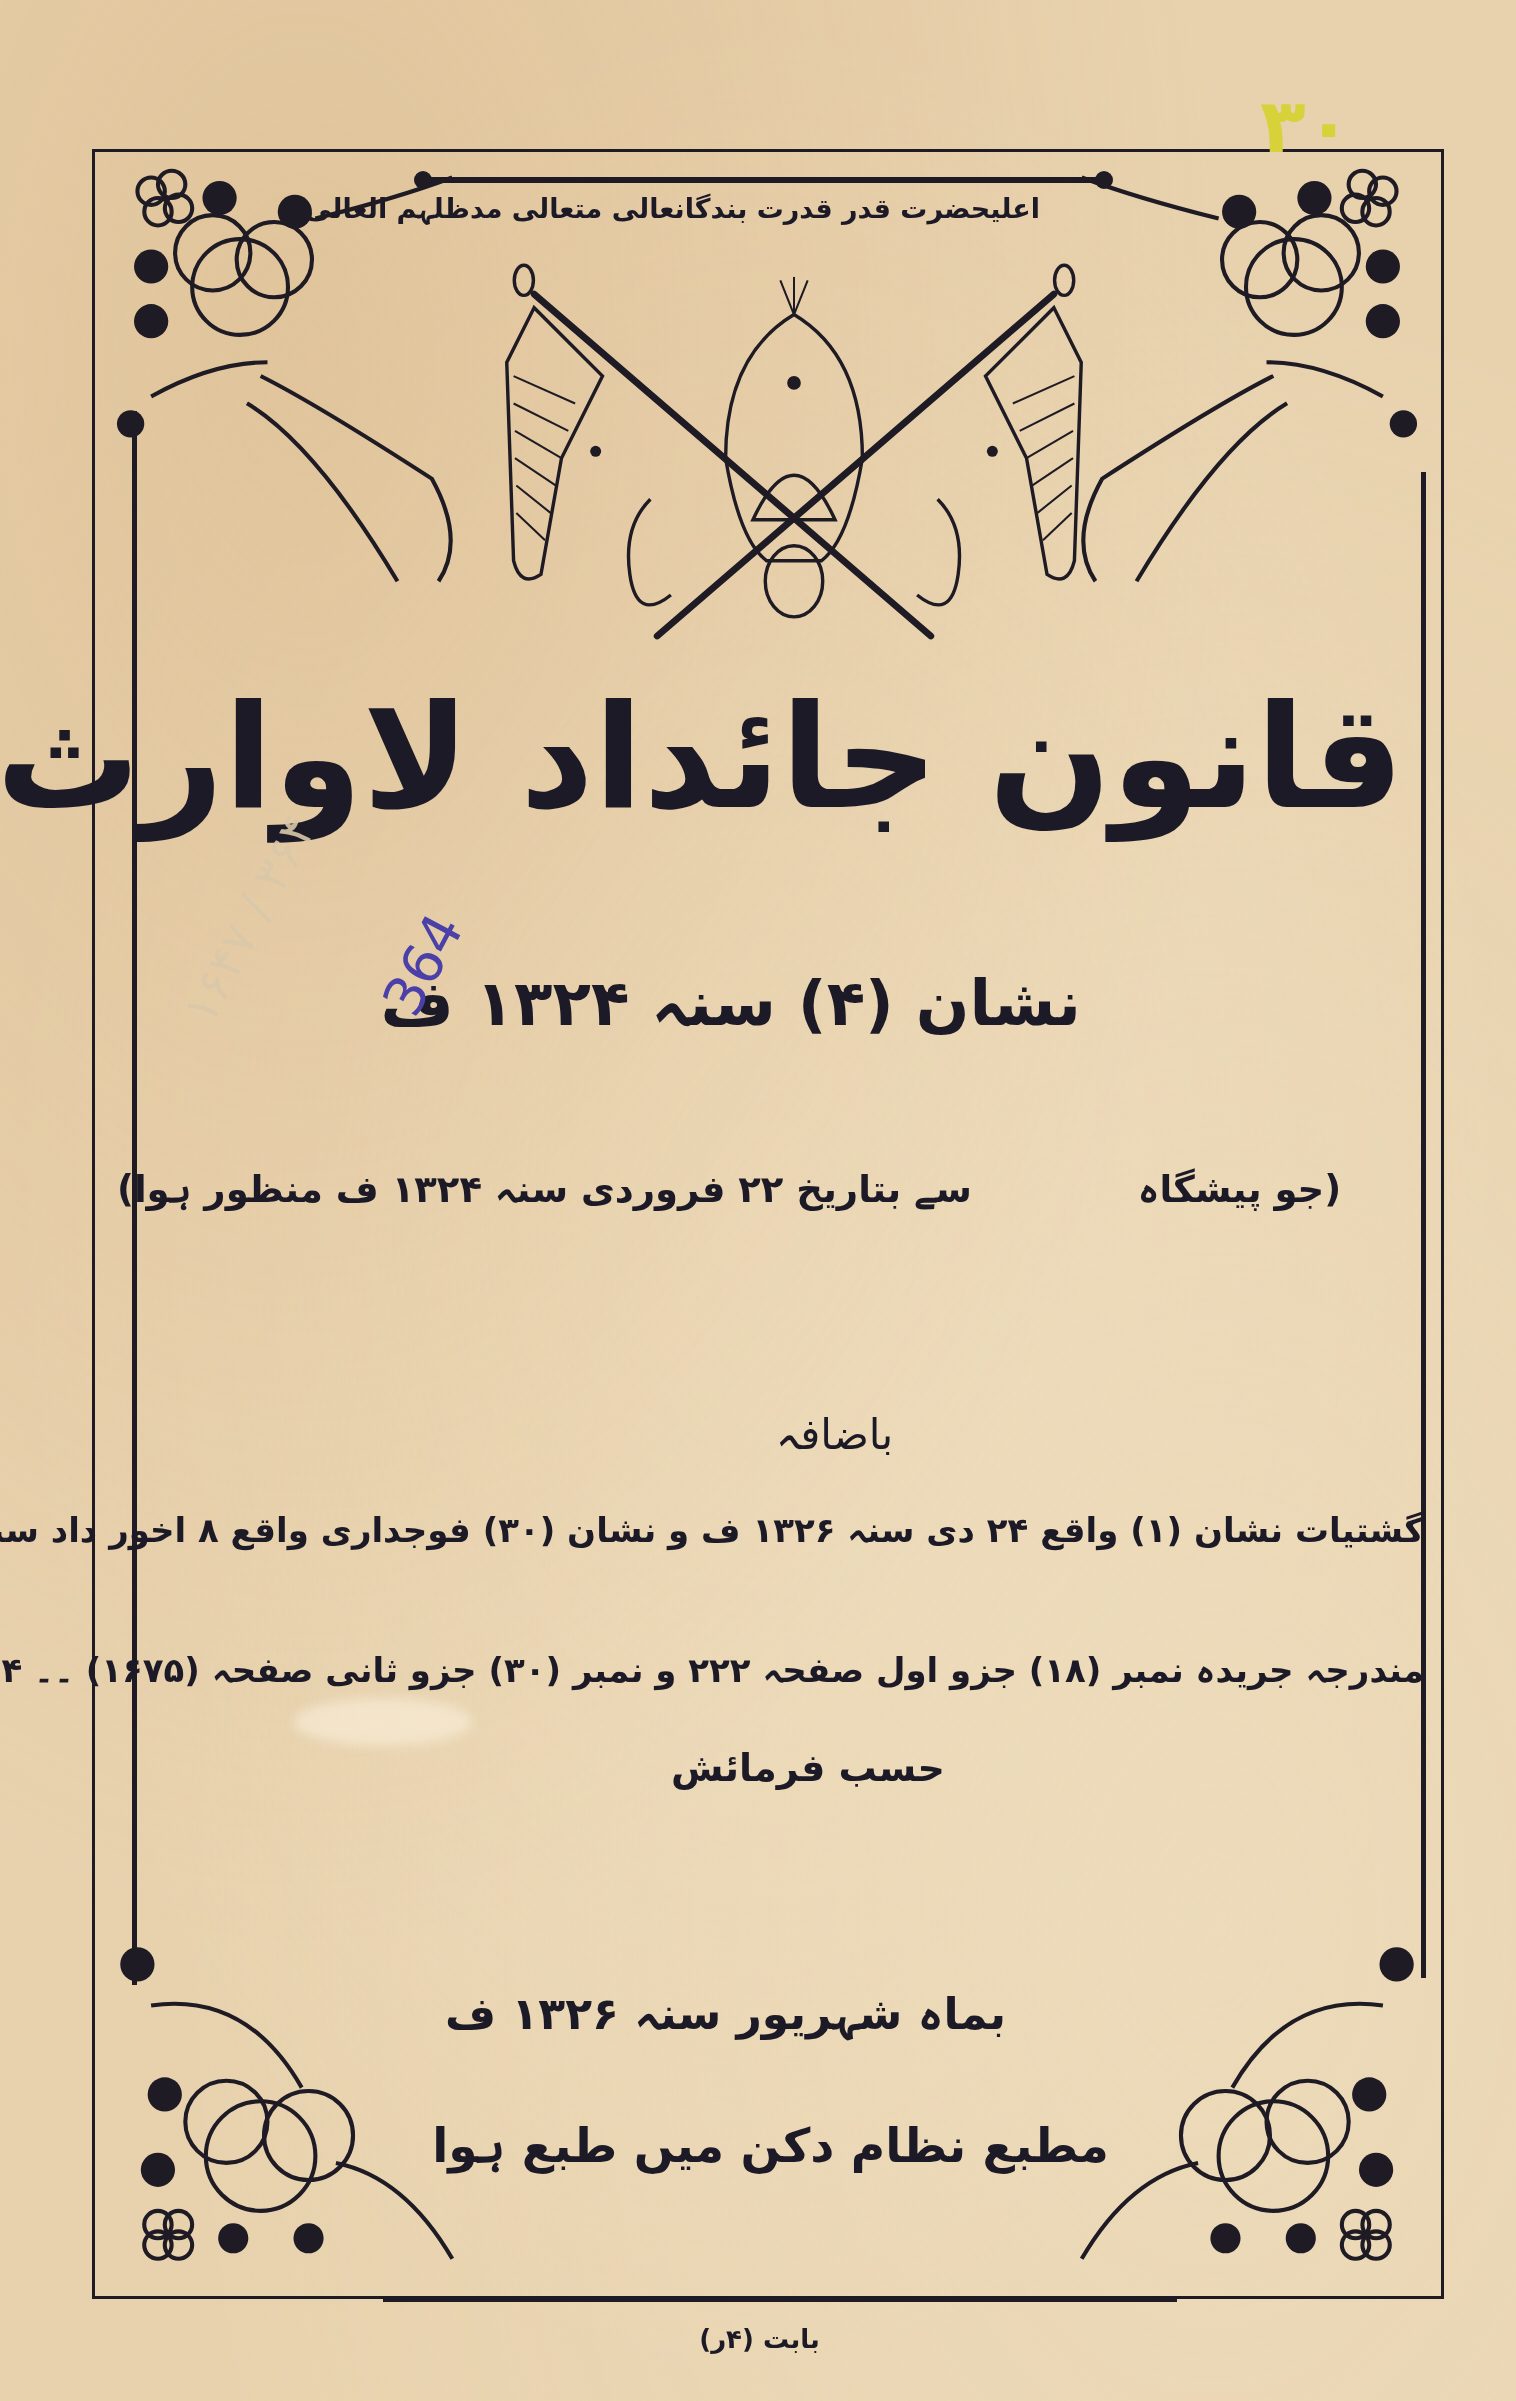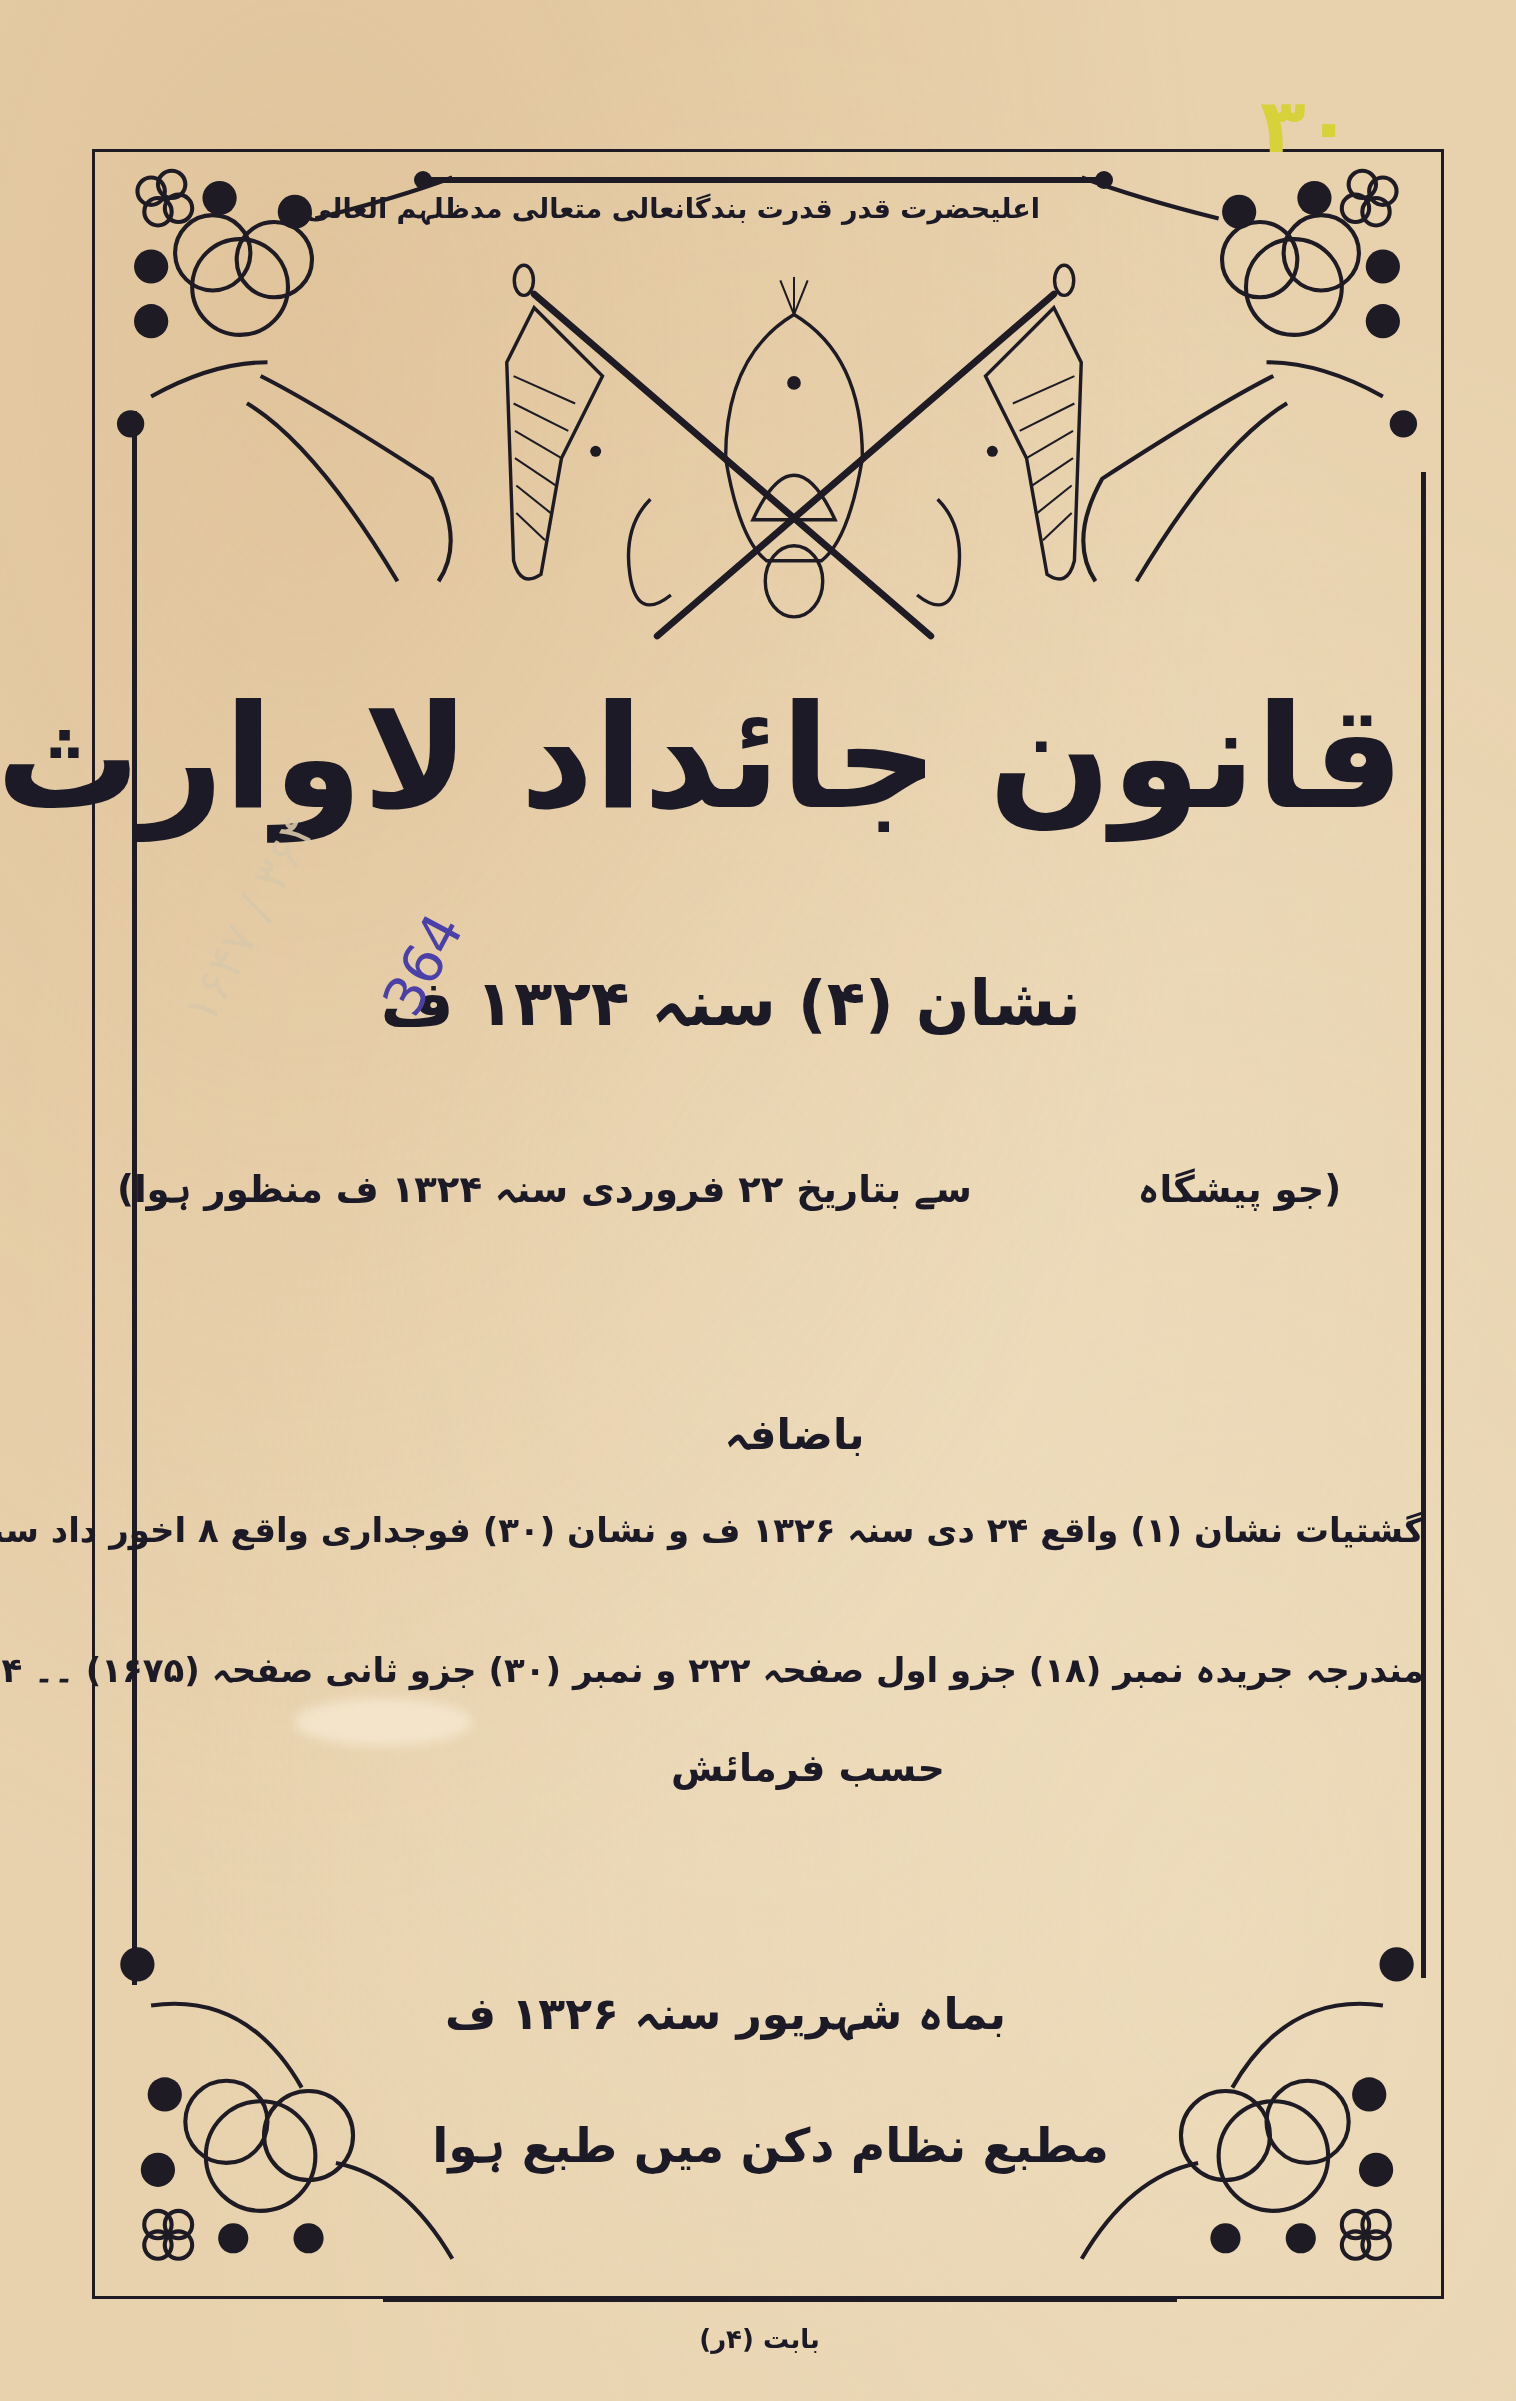--- a/index.html
+++ b/index.html
@@ -29,21 +29,21 @@
     .urdu {
       position: absolute; direction: rtl; text-align: center; white-space: nowrap;
       font-family: "DejaVu Sans", sans-serif; color: #1c1a26; line-height: 1;
     }
     .honorific { left: 479px; top: 195px; width: 561px; font-size: 27px; font-weight: bold; }
     .title { left: 199px; top: 685px; width: 1205px; font-size: 144px; font-weight: bold; letter-spacing: 4.1px; }
     .number-line { left: 602px; top: 972px; width: 479px; font-size: 63px; font-weight: bold; }
     .approval-left { left: 205px; top: 1171px; width: 767px; font-size: 37px; font-weight: bold; }
     .approval-right { left: 1123px; top: 1171px; width: 233px; font-size: 37px; font-weight: bold; }
     .gazette-line { left: 397px; top: 1311px; width: 726px; font-size: 41px; font-weight: bold; }
-    .addition { left: 685px; top: 1414px; width: 219px; font-size: 42px; font-weight: bold; }
+    .addition { left: 725px; top: 1414px; width: 219px; font-size: 42px; font-weight: normal; }
     .amend-line { left: 144px; top: 1513px; width: 1280px; font-size: 34px; font-weight: bold; }
     .gazette-line2 { left: 130px; top: 1653px; width: 1294px; font-size: 34px; font-weight: bold; }
     .request { left: 664px; top: 1749px; width: 288px; font-size: 38px; font-weight: bold; }
     .publisher { left: 233px; top: 1859px; width: 1130px; font-size: 38px; font-weight: bold; }
     .date-line { left: 527px; top: 1992px; width: 479px; font-size: 44px; font-weight: bold; }
     .press-line { left: 411px; top: 2122px; width: 719px; font-size: 47px; font-weight: bold; }
     .price { left: 657px; top: 2326px; width: 205px; font-size: 26px; font-weight: bold; }
 
     .handwritten-pen {
       position: absolute; left: 370px; top: 996px; font-family: "DejaVu Sans", sans-serif;

